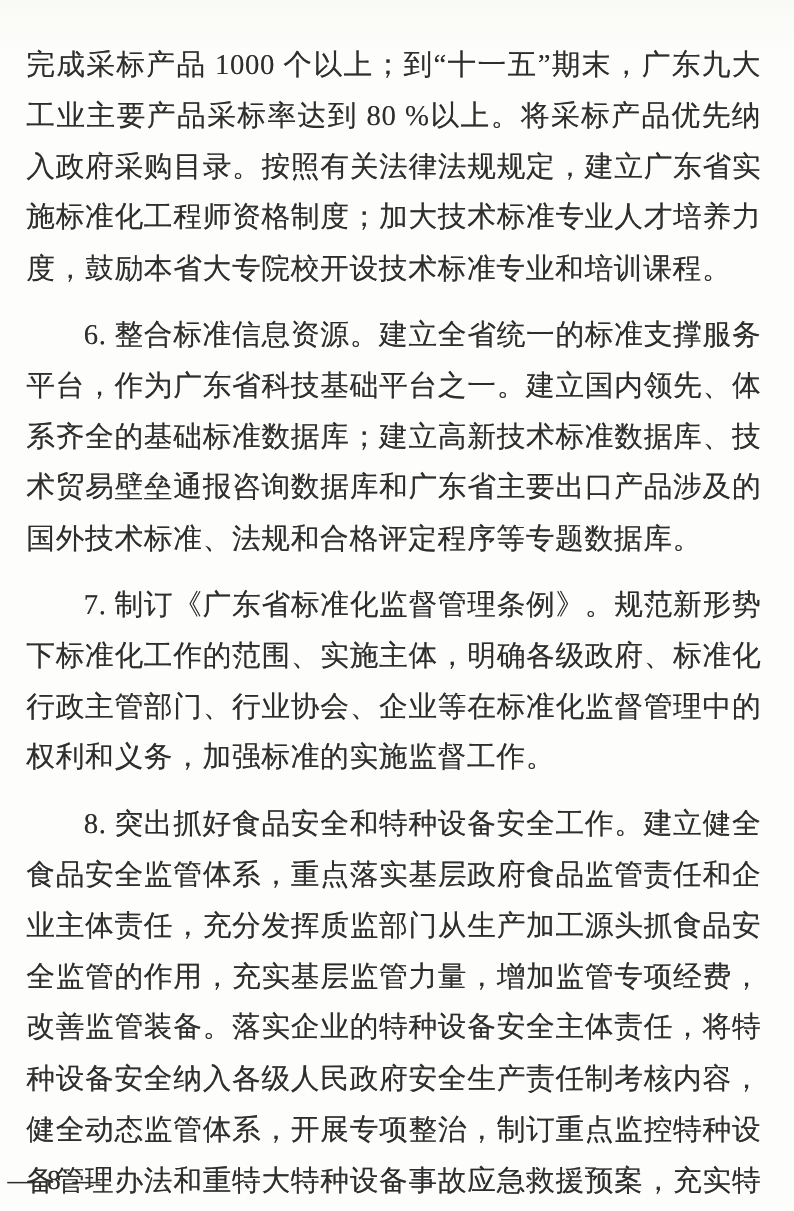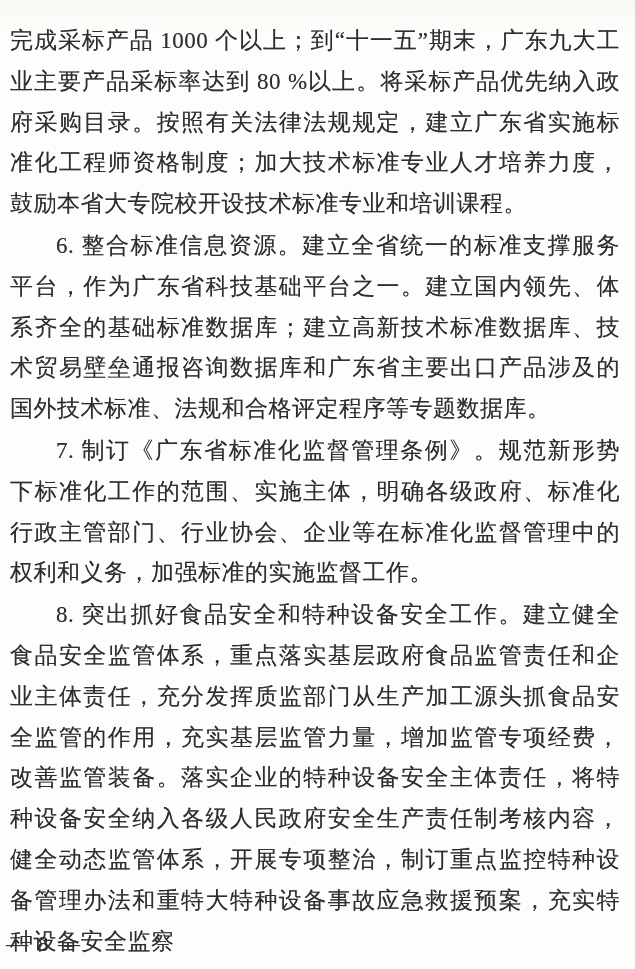--- a/index.html
+++ b/index.html
@@ -20,21 +20,21 @@
     height: 969px;
     padding: 20px 14px 0 9px;
     background:
       linear-gradient(180deg, rgba(245,245,242,0.6) 0%, rgba(253,253,251,0) 4%),
       #fdfdfb;
   }
   .body-text {
     width: 100%;
   }
   .para {
-    margin: 1px;
+    margin: 12px;
     font-size: 23px;
     line-height: 40.8px;
     color: #2e2e2e;
     text-align: justify;
     text-justify: inter-ideograph;
     letter-spacing: 0.5px;
     
     text-shadow: 0 0 0.4px rgba(60,60,60,0.55);
   }
   .para.indent {

